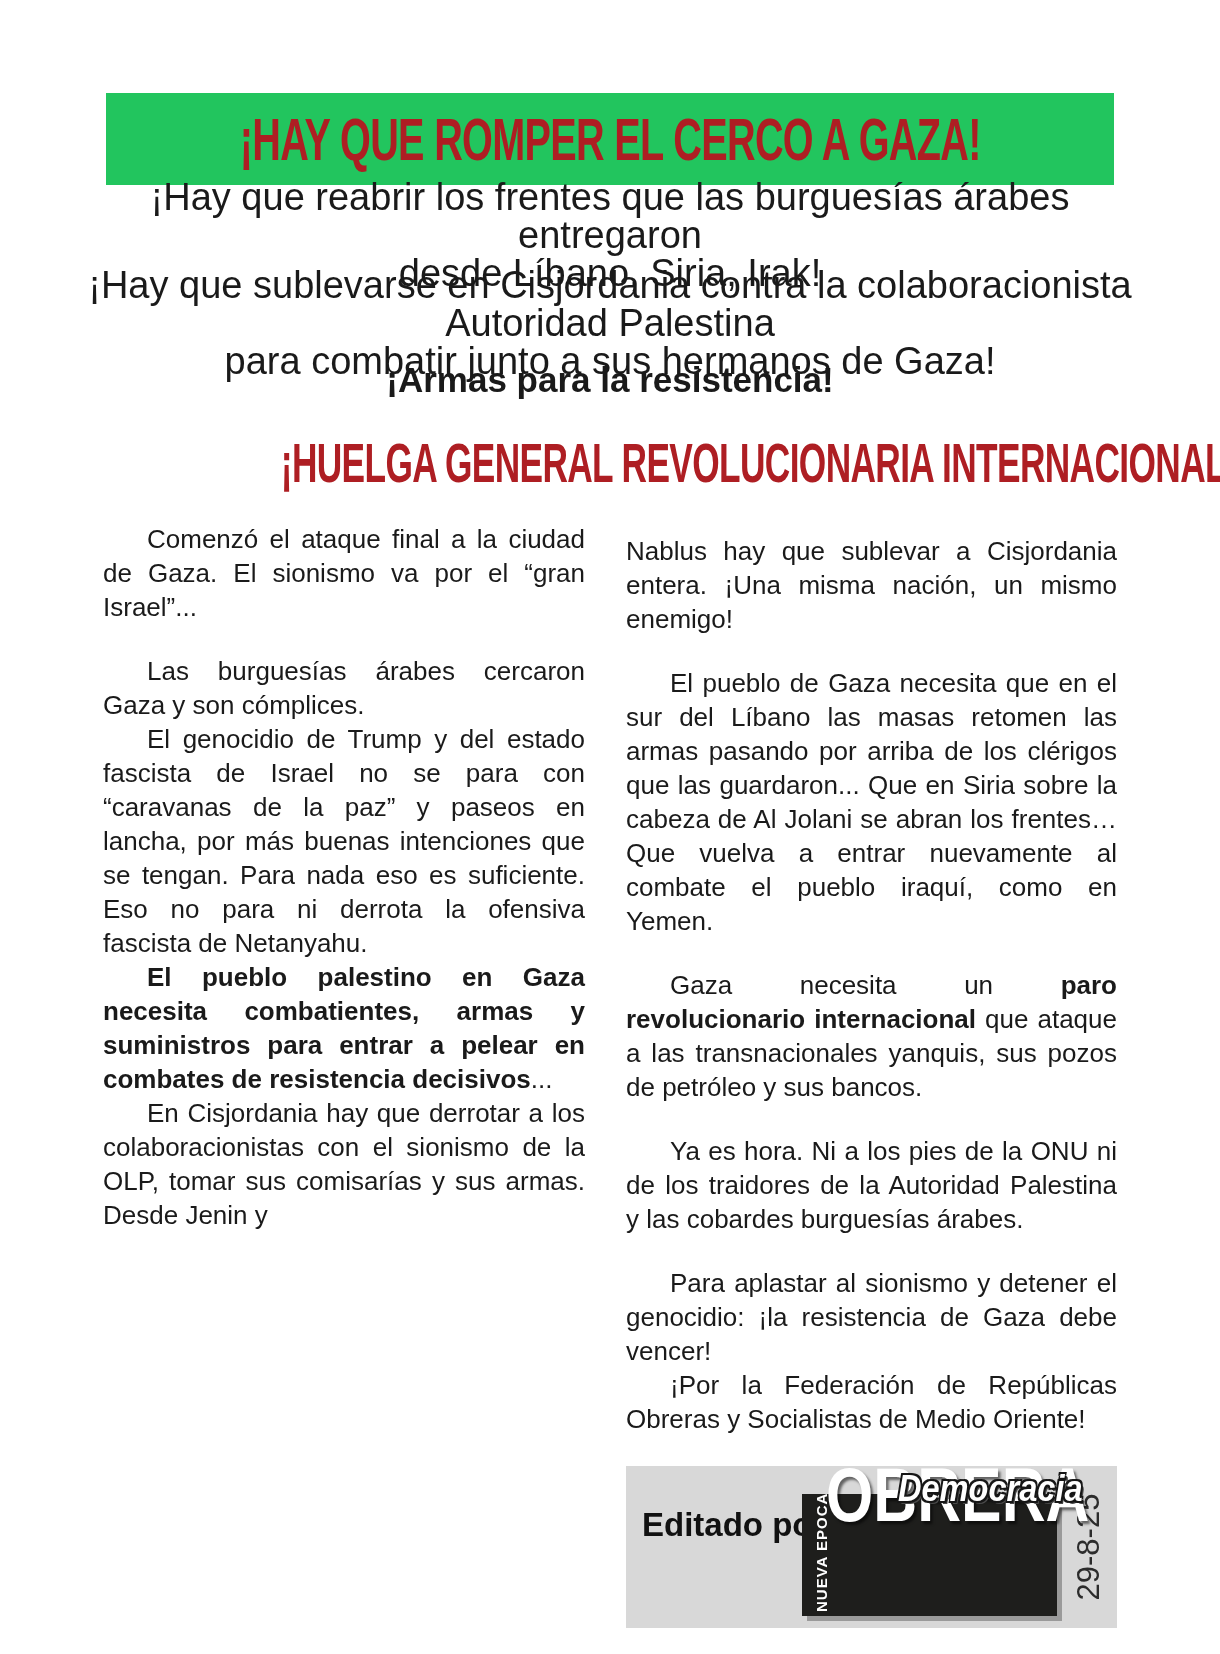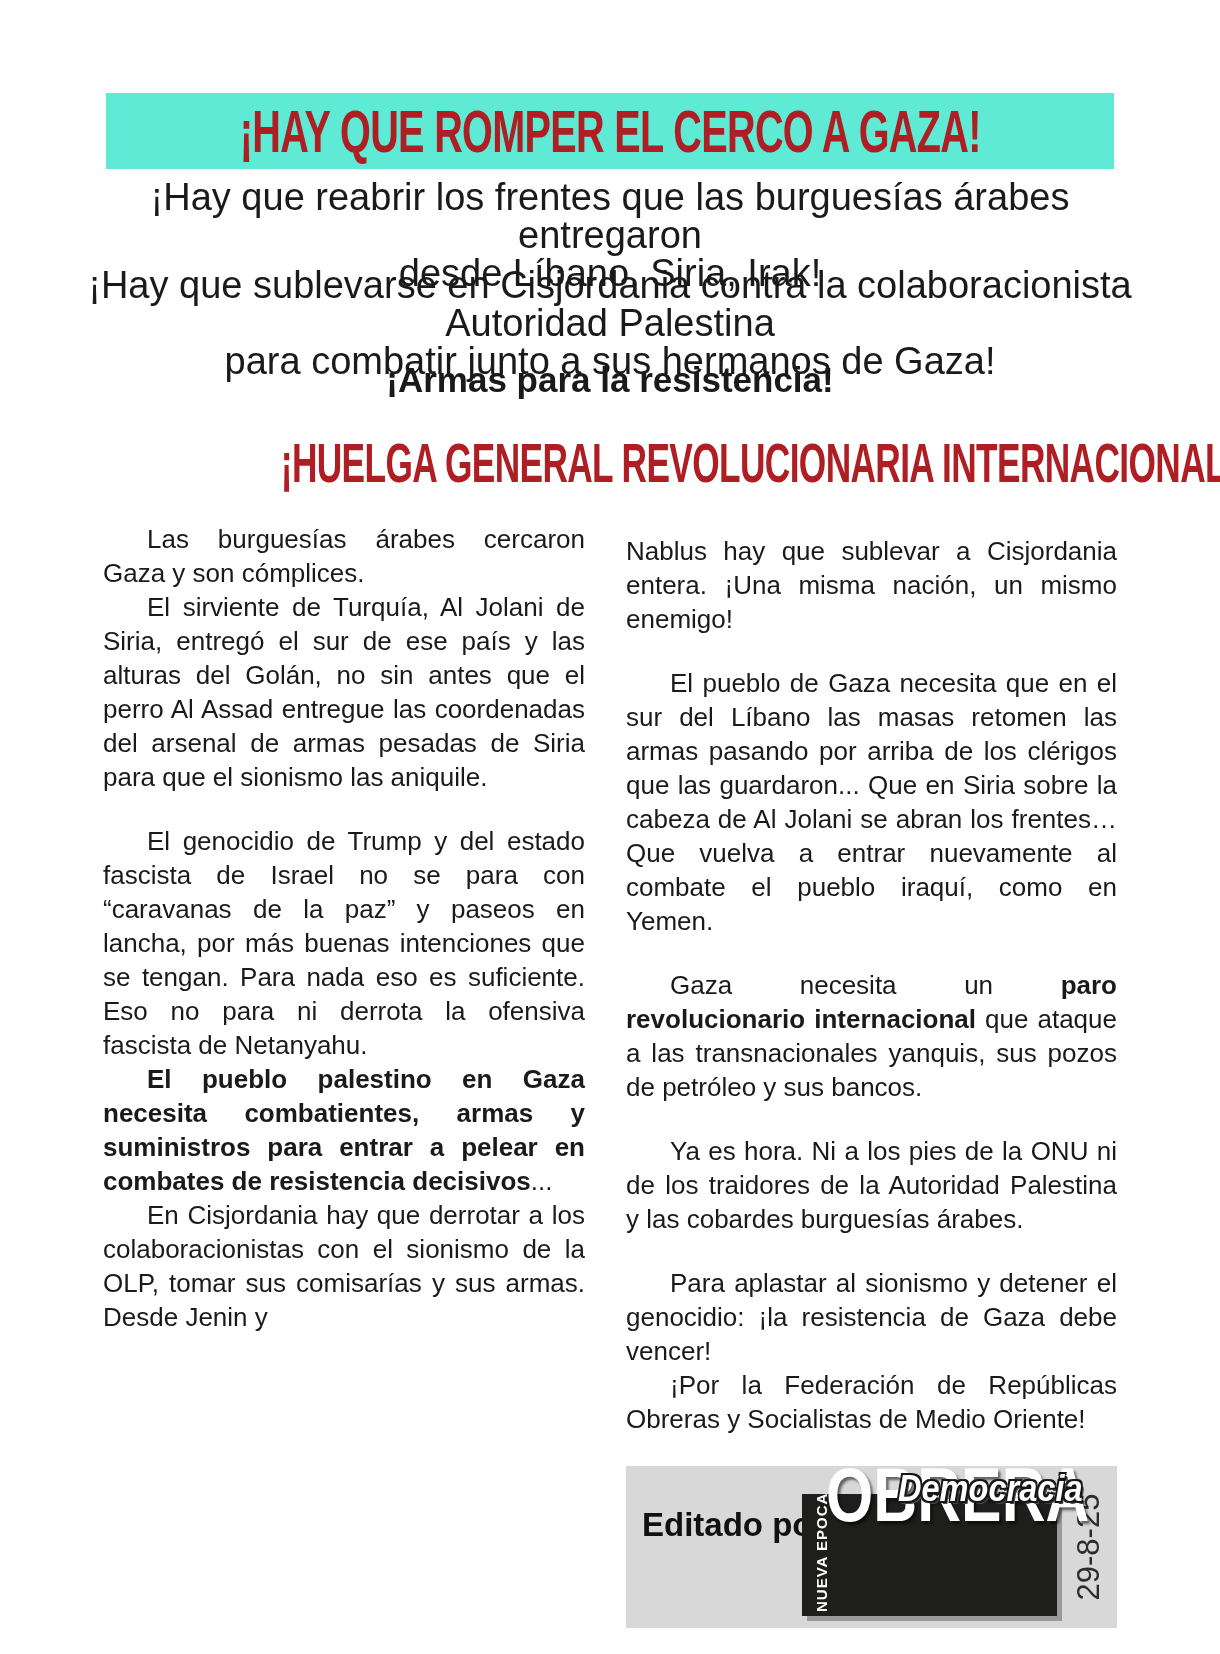--- a/index.html
+++ b/index.html
@@ -6,22 +6,22 @@
   .page{
     position:relative;
     width:1220px;height:1654px;
     background:#ffffff;
     font-family:"Liberation Sans", sans-serif;
     color:#1a1a1a;
     overflow:hidden;
   }
   
   .banner{
-    position:absolute;left:106px;top:93px;width:1008px;height:76px;
-    background:#5eead4;
+    position:absolute;left:106px;top:93px;width:1008px;height:92px;
+    background:#22c55e;
     display:flex;align-items:center;justify-content:center;
   }
   .condense{
     display:inline-block;
     transform:scaleX(0.66);
     transform-origin:center;
     white-space:nowrap;
   }
   .banner .condense{
     font-size:60px;font-weight:bold;color:#ae1e23;letter-spacing:-1px;
@@ -130,22 +130,22 @@
 para combatir junto a sus hermanos de Gaza!</div>
 
   <div class="armas">¡Armas para la resistencia!</div>
 
   <div class="huelga">
     <span class="condense">¡HUELGA GENERAL REVOLUCIONARIA INTERNACIONAL!</span>
   </div>
 
   <div class="cols">
     <div class="col col-left">
+        <p class="bp gap"><span>Comenzó el ataque final a la ciudad de Gaza. El sionismo va por el “gran Israel”...</span></p>
         <p class="bp"><span>Las burguesías árabes cercaron Gaza y son cómplices.</span></p>
-        <p class="bp gap"><span>El sirviente de Turquía, Al Jolani de Siria, entregó el sur de ese país y las alturas del Golán, no sin antes que el perro Al Assad entregue las coordenadas del arsenal de armas pesadas de Siria para que el sionismo las aniquile.</span></p>
         <p class="bp"><span>El genocidio de Trump y del estado fascista de Israel no se para con “caravanas de la paz” y paseos en lancha, por más buenas intenciones que se tengan. Para nada eso es suficiente. Eso no para ni derrota la ofensiva fascista de Netanyahu.</span></p>
         <p class="bp"><b>El pueblo palestino en Gaza necesita combatientes, armas y suministros para entrar a pelear en combates de resistencia decisivos</b><span>...</span></p>
         <p class="bp"><span>En Cisjordania hay que derrotar a los colaboracionistas con el sionismo de la OLP, tomar sus comisarías y sus armas. Desde Jenin y</span></p>
       </div>
     <div class="col col-right">
       <div>
           <p class="bp noind gap"><span>Nablus hay que sublevar a Cisjordania entera. ¡Una misma nación, un mismo enemigo!</span></p>
           <p class="bp gap"><span>El pueblo de Gaza necesita que en el sur del Líbano las masas retomen las armas pasando por arriba de los clérigos que las guardaron... Que en Siria sobre la cabeza de Al Jolani se abran los frentes… Que vuelva a entrar nuevamente al combate el pueblo iraquí, como en Yemen.</span></p>
           <p class="bp gap"><span>Gaza necesita un </span><b>paro revolucionario internacional</b><span> que ataque a las transnacionales yanquis, sus pozos de petróleo y sus bancos.</span></p>
           <p class="bp gap"><span>Ya es hora. Ni a los pies de la ONU ni de los traidores de la Autoridad Palestina y las cobardes burguesías árabes.</span></p>

